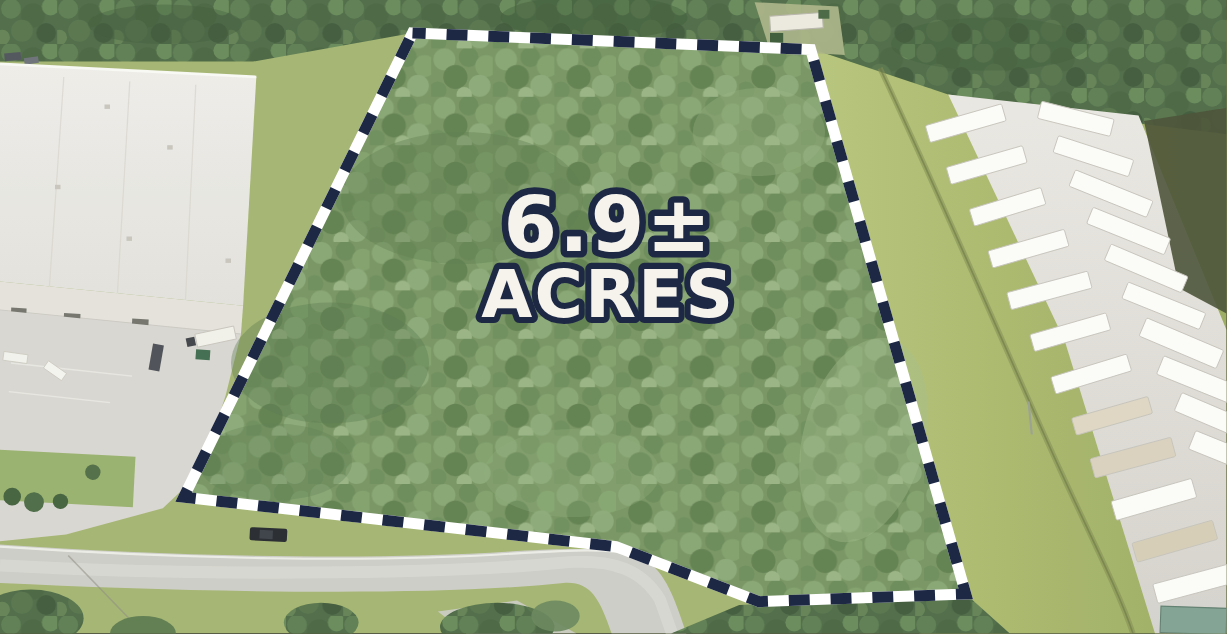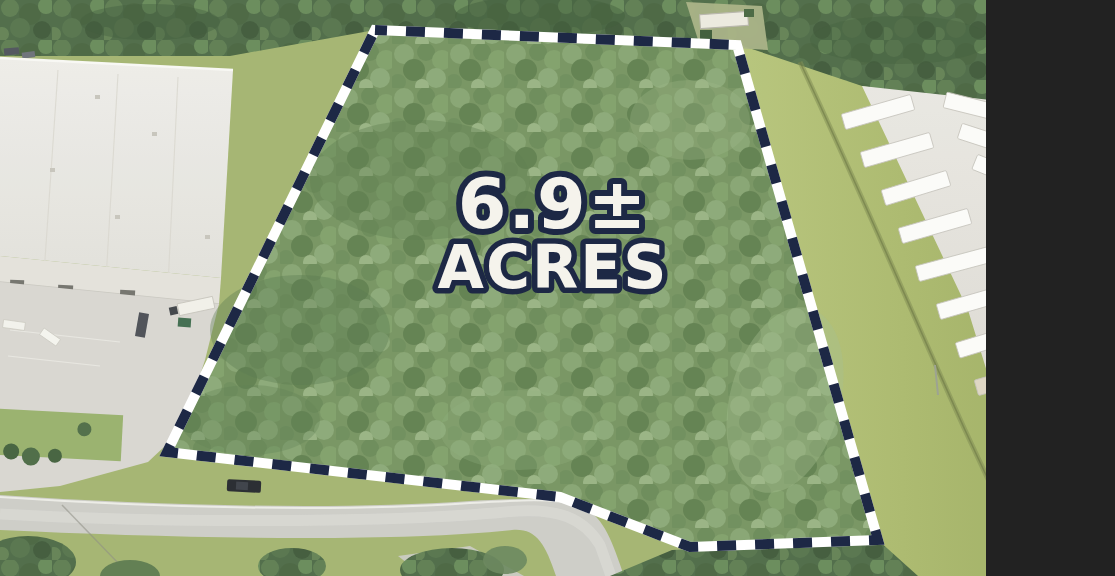--- a/index.html
+++ b/index.html
@@ -1,16 +1,16 @@
 <!DOCTYPE html>
 <html><head>
 <meta charset="utf-8">
 <style>
   html,body{margin:0;padding:0;background:#222;}
-  .scene{position:relative;width:986px;height:576px;overflow:hidden;
+  .scene{position:relative;width:1115px;height:576px;overflow:hidden;
          font-family:"DejaVu Sans","Liberation Sans",sans-serif;}
   .scene svg{display:block;width:1115px;height:576px;}
   .acreage-text{font-weight:bold;letter-spacing:2px;paint-order:stroke;
                 stroke-linejoin:round;text-anchor:middle;}
 </style>
 </head>
 <body>
 
 <div class="scene">
 <svg viewBox="0 0 1115 576">

